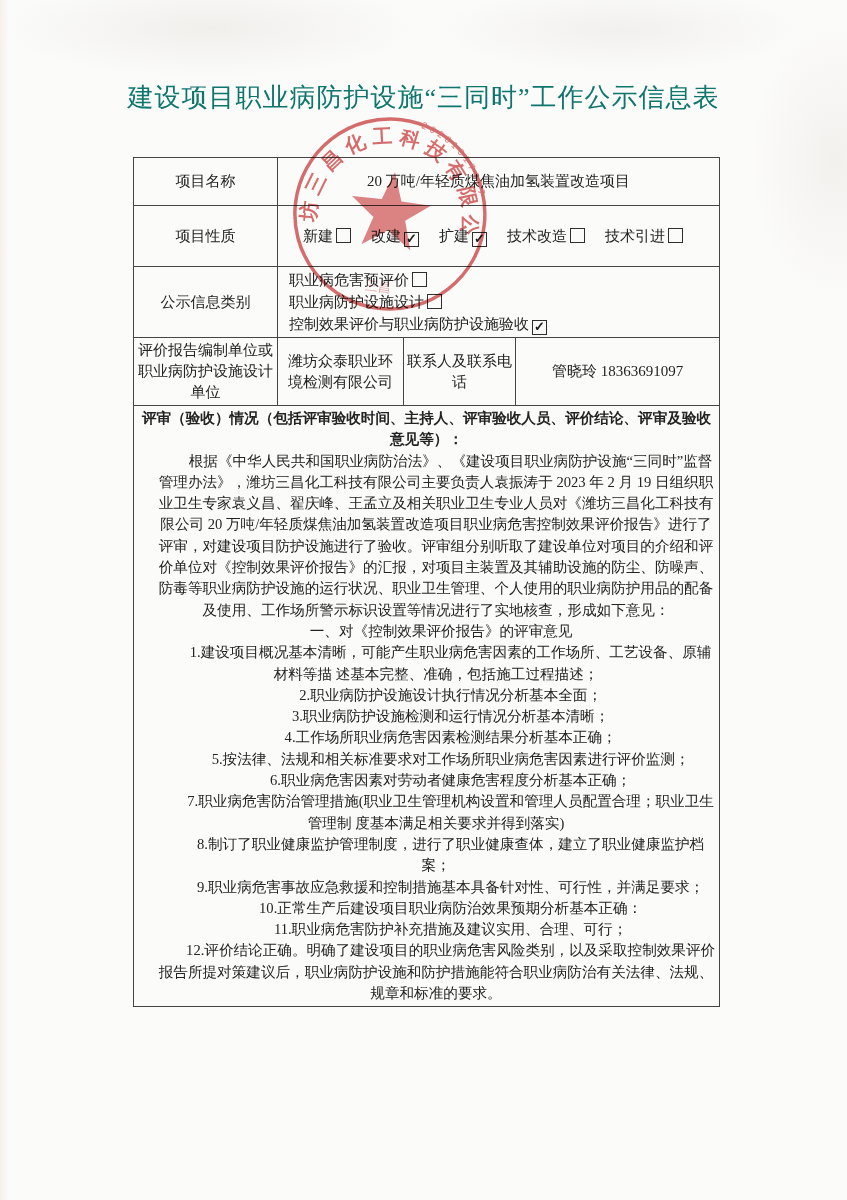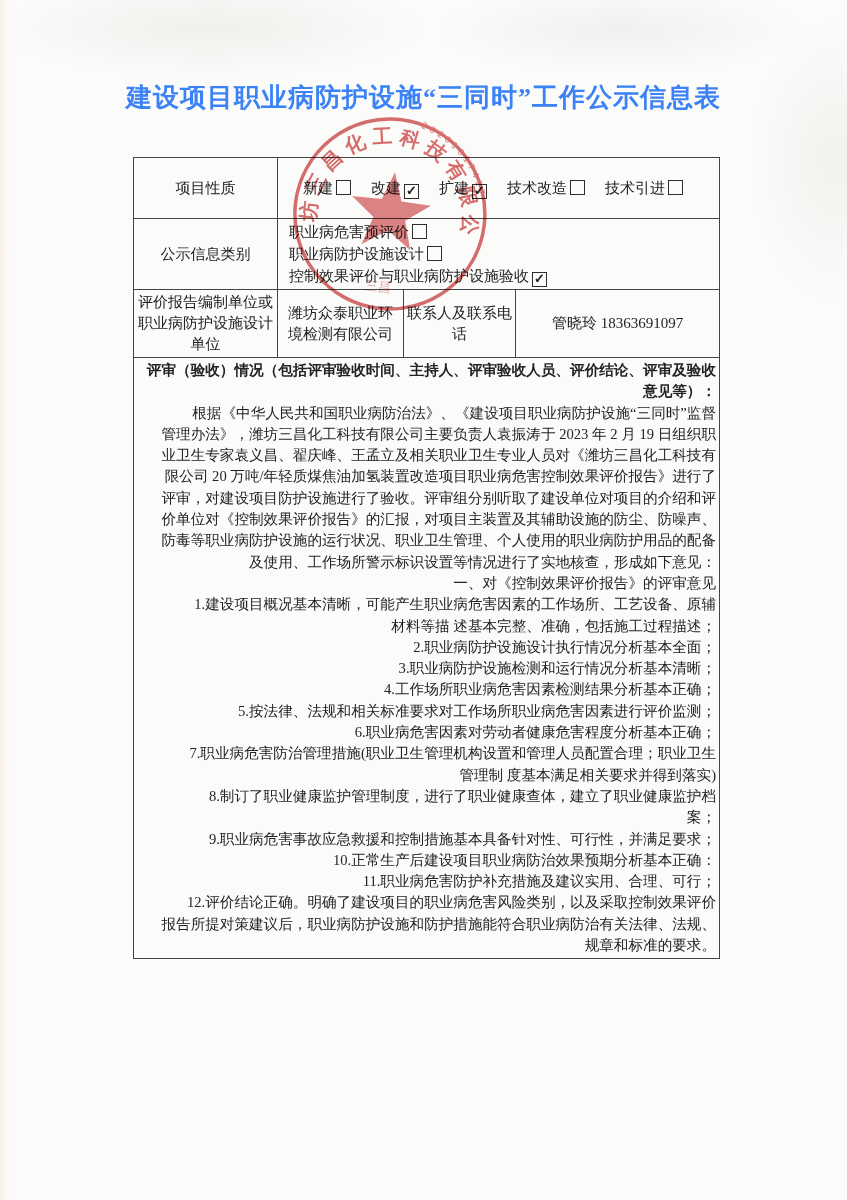--- a/index.html
+++ b/index.html
@@ -9,21 +9,21 @@
     color:#262626;
     background:
       radial-gradient(ellipse 300px 70px at 210px 28px, #f0efec 0%, rgba(240,239,236,0) 70%),
       radial-gradient(ellipse 260px 60px at 620px 30px, #f1f0ee 0%, rgba(241,240,238,0) 70%),
       radial-gradient(ellipse 120px 200px at 835px 160px, #f3f1ee 0%, rgba(243,241,238,0) 70%),
       linear-gradient(90deg, #f6f0e9 0px, rgba(246,240,233,0) 9px),
       #fbfbfa;
   }
   .page-title{
     position:absolute;top:80px;left:0;width:100%;
-    text-align:center;font-size:26px;font-weight:700;color:#3b82f6;
+    text-align:center;font-size:26px;font-weight:400;color:#0f766e;
     letter-spacing:1px;
   }
   table.info{
     position:absolute;left:133px;top:157px;width:586px;
     border-collapse:collapse;table-layout:fixed;
     font-size:15px;color:#232323;
   }
   table.info td{
     border:1.5px solid #454545;
     vertical-align:middle;padding:2px 3px;
@@ -35,21 +35,21 @@
   .nature-opts{display:flex;align-items:center;gap:20px;padding-left:22px;}
   .opt{white-space:nowrap;}
   .cb{
     display:inline-block;width:13px;height:13px;border:1.6px solid #2e2e2e;
     text-align:center;line-height:12px;font-size:13px;font-weight:700;
     vertical-align:-2px;margin-left:3px;color:#1c1c1c;
   }
   .pub-opts{padding-left:8px;}
   .pub-opts .opt{display:block;line-height:22px;white-space:nowrap;}
   td.review-cell{vertical-align:top;padding:4px 5px 8px 5px;}
-  .review p{margin:0;line-height:21.3px;font-size:14.6px;text-align:right;}
+  .review p{margin:0;line-height:21.3px;font-size:14.6px;text-align:center;}
   .review p.bold{font-weight:700;}
   .review p.indent{text-indent:2em;margin-left:19px;}
   .review p.bold-indent{font-weight:400;text-indent:2em;}
   .stamp{
     position:absolute;left:288px;top:110px;width:204px;height:206px;
     opacity:.8;transform:rotate(7deg);pointer-events:none;
     mix-blend-mode:multiply;
   }
 </style>
 </head>
@@ -58,20 +58,24 @@
 <div class="page-title">建设项目职业病防护设施“三同时”工作公示信息表</div>
 
 <table class="info">
   <colgroup>
       <col style="width:144px">
       <col style="width:126px">
       <col style="width:112px">
       <col style="width:204px">
     </colgroup>
   <tbody>
+      <tr class="h48">
+    <td class="lab">项目名称</td>
+    <td class="val" colspan="3">20 万吨/年轻质煤焦油加氢装置改造项目</td>
+  </tr>
   <tr class="h45">
     <td class="lab">项目性质</td>
     <td colspan="3">
       <div class="nature-opts">
 
           <span class="opt"><span>新建</span><span class="cb"><span></span></span></span>
 
           <span class="opt"><span>改建</span><span class="cb"><span>✓</span></span></span>
 
           <span class="opt"><span>扩建</span><span class="cb"><span>✓</span></span></span>

